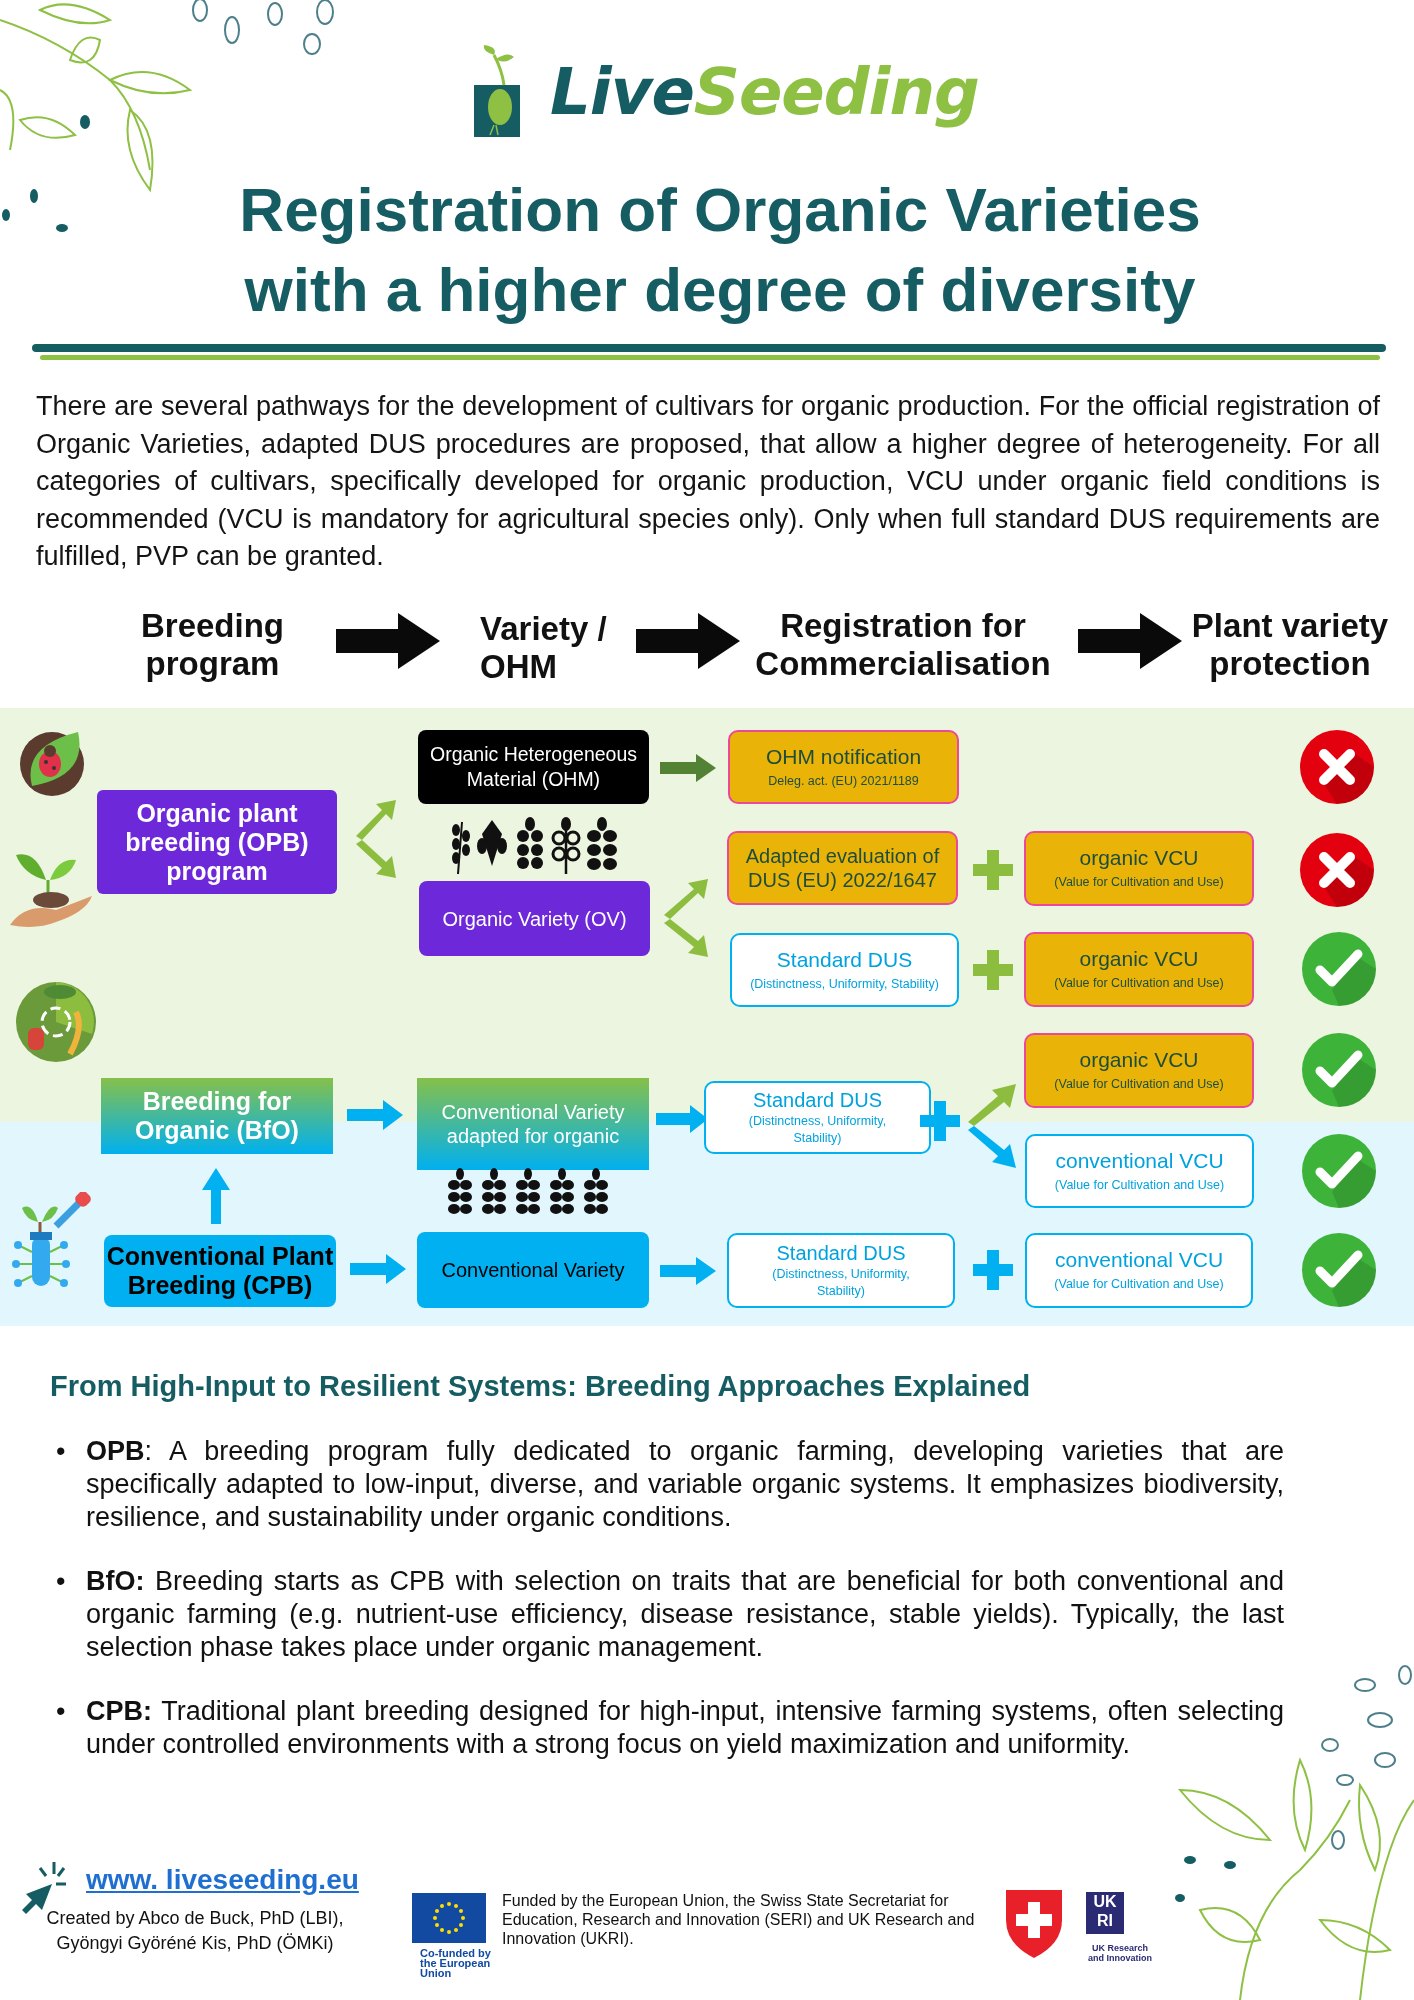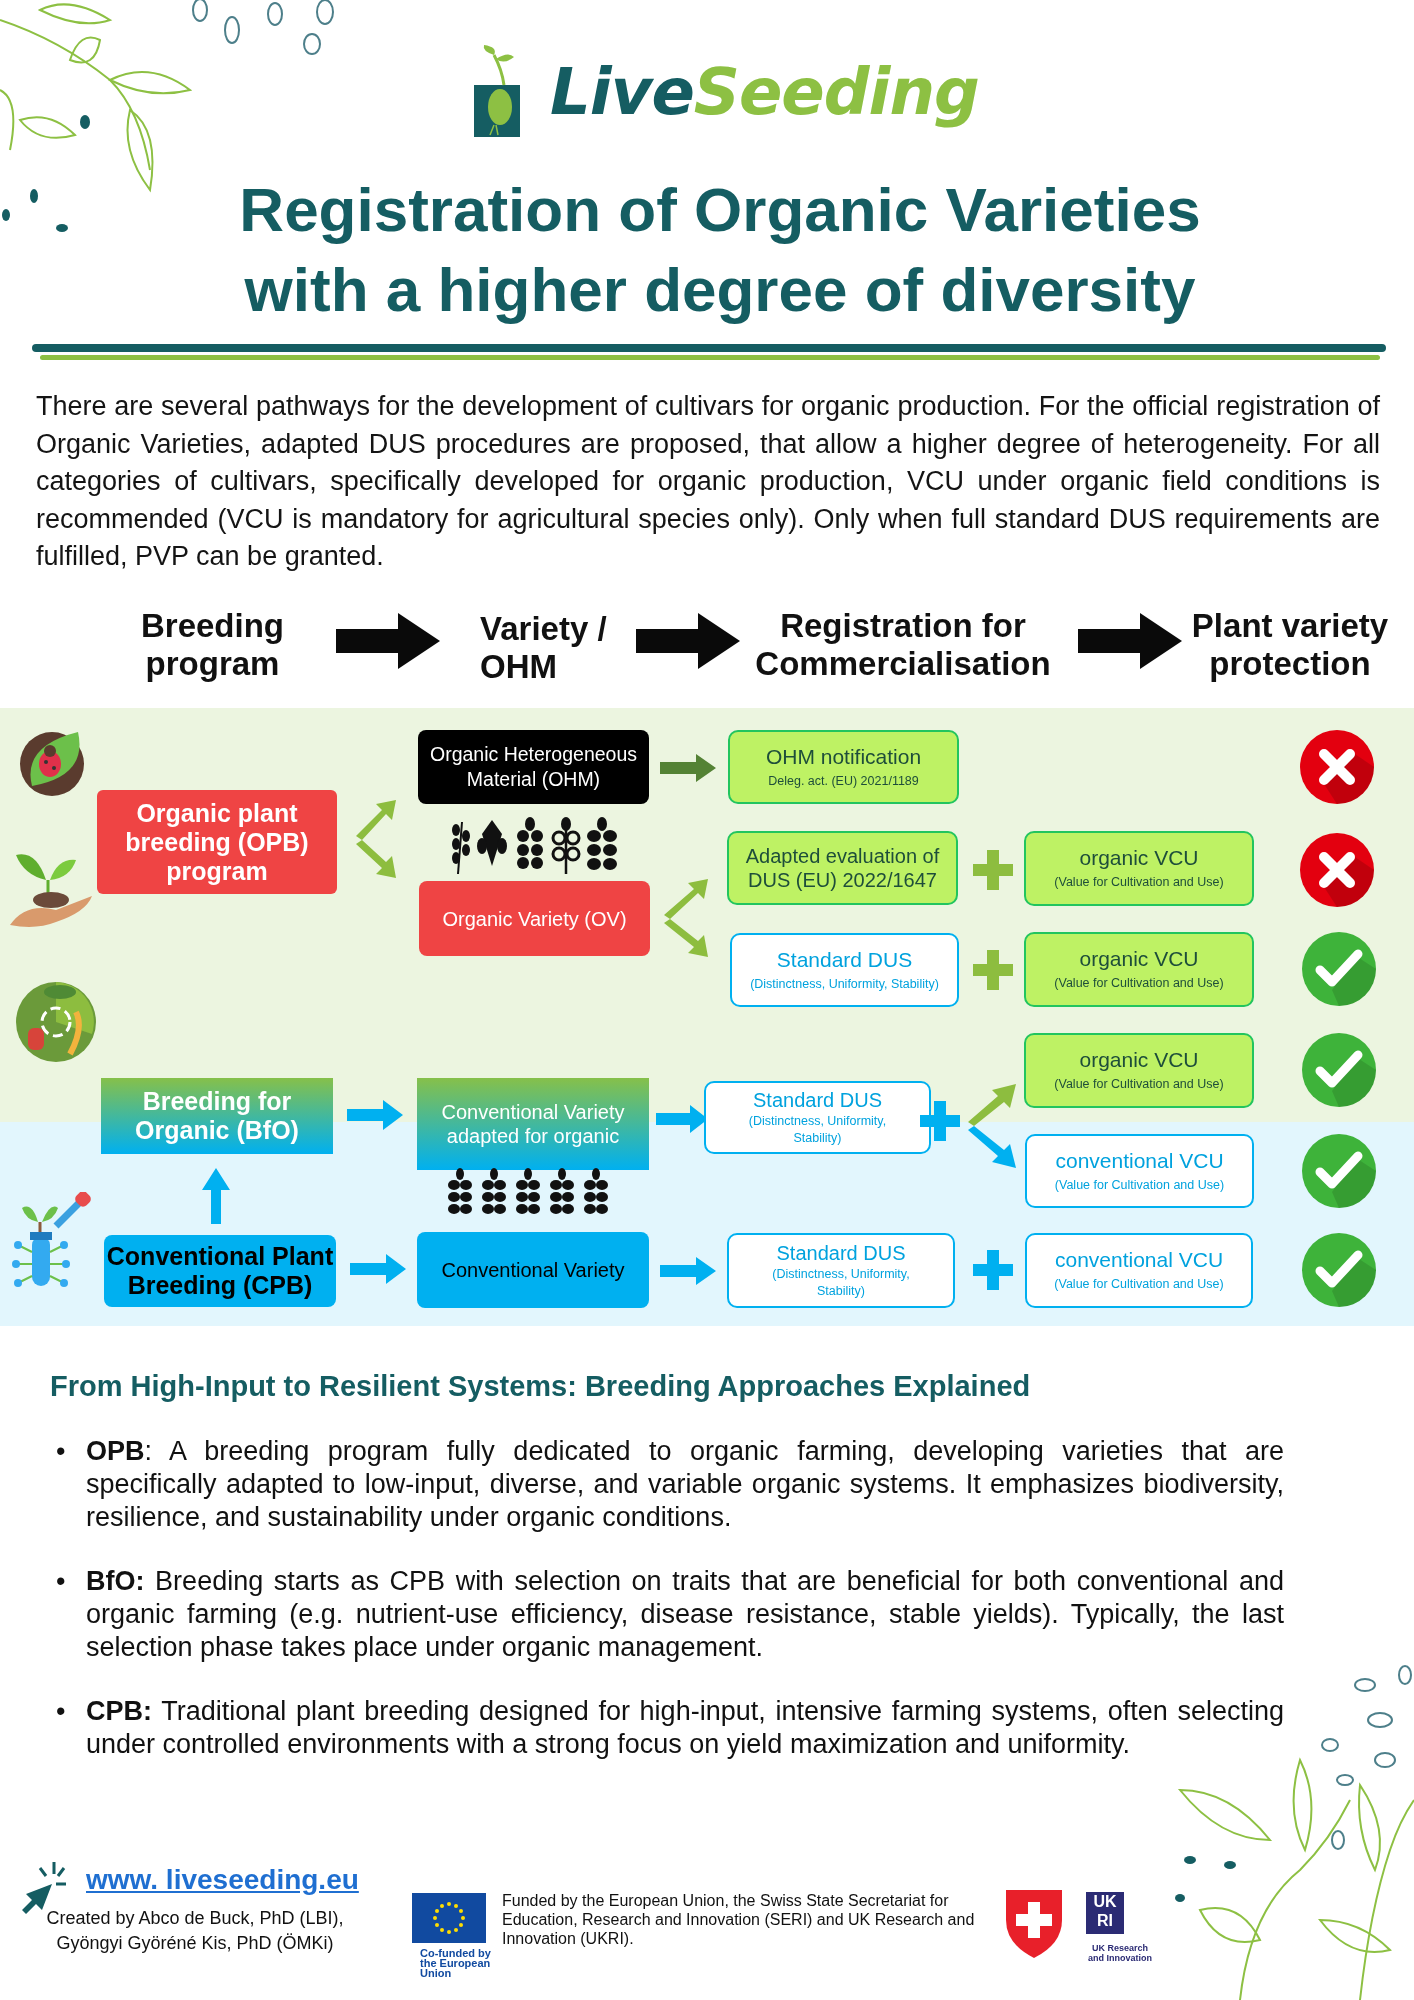--- a/index.html
+++ b/index.html
@@ -26,24 +26,24 @@
   
   .colhead { font-weight: bold; font-size: 33px; line-height: 38px; color: #111; text-align: center; }
   .bigarrow { width: 104px; height: 56px; }
 
   
   .band-green { left: 0; top: 708px; width: 1414px; height: 414px; background: #ecf5e0; }
   .band-blue  { left: 0; top: 1122px; width: 1414px; height: 204px; background: #e2f6fd; }
 
   .box { position: absolute; display: flex; align-items: center; justify-content: center; text-align: center; flex-direction: column; border-radius: 10px; }
   .box-solid-dark { background: #000000; color: #fff; }
-  .box-solid-light { background: #ef4444; color: #fff; }
+  .box-solid-light { background: #6d28d9; color: #fff; }
   .box-solid-blue { background: #00b0f0; color: #000000; }
   .box-grad { background: linear-gradient(#86c04a, #00b0f0); color: #fff; border-radius: 0; }
-  .box-outline-green { background: #bef264; border: 2px solid #22c55e; color: #1e4e3a; }
+  .box-outline-green { background: #eab308; border: 2px solid #ec4899; color: #1e4e3a; }
   .box-outline-blue { background: #ffffff; border: 2px solid #00b0f0; color: #00a2de; }
   .box .main { font-size: 21px; line-height: 24px; }
   .box .sub { font-size: 12.5px; line-height: 17px; margin-top: 4px; }
   .box .bold { font-weight: bold; font-size: 25px; line-height: 29px; }
 
   .status { position: absolute; width: 74px; height: 74px; border-radius: 50%; }
 
   
   .sec-title { left: 50px; top: 1370px; color: #155d62; font-weight: bold; font-size: 29px; }
   .bullets { left: 56px; top: 1435px; width: 1228px; }

